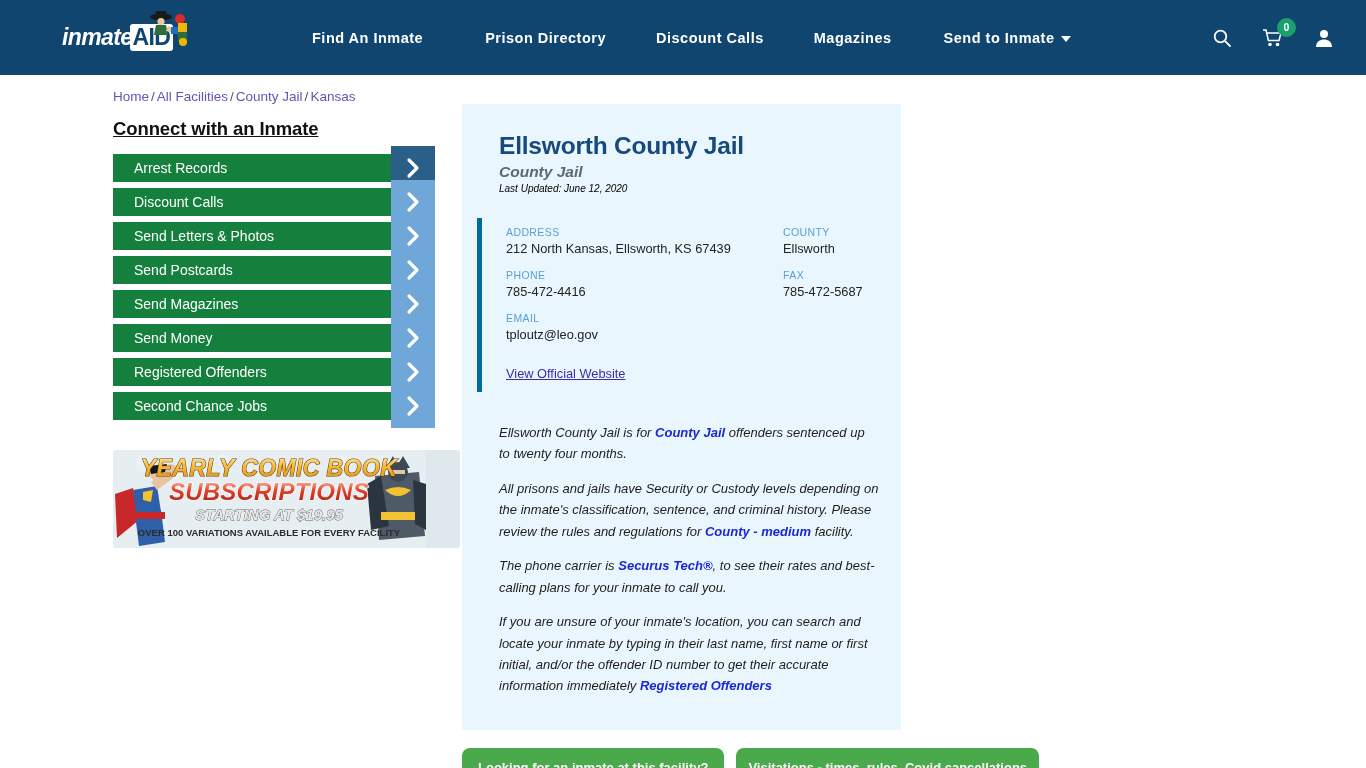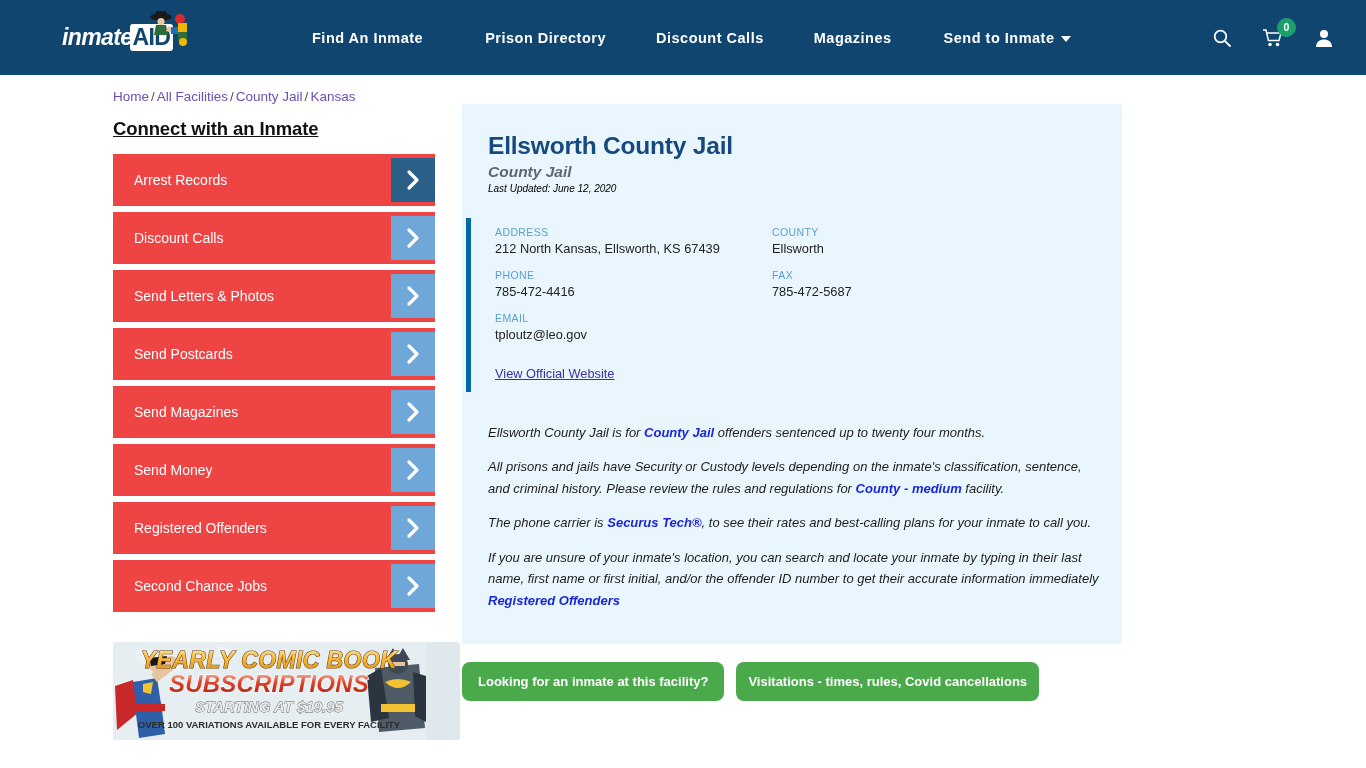--- a/index.html
+++ b/index.html
@@ -127,22 +127,22 @@
   .sidebar { width: 322px; flex: 0 0 322px; }
   .side-title {
     font-size: 18.5px;
     font-weight: bold;
     color: #111111;
     text-decoration: underline;
     margin: 14px 0 14px 0;
     letter-spacing: -0.1px;
   }
   .side-btn {
-    height: 52px;
-    background: #ef4444;
+    height: 28px;
+    background: #15803d;
     display: flex;
     align-items: center;
     margin-bottom: 6px;
     cursor: pointer;
     position: relative;
   }
   .side-btn .lbl {
     color: #ffffff;
     font-size: 14px;
     padding-left: 21px;
@@ -171,22 +171,22 @@
     overflow: hidden;
     position: relative;
     background: #dfe8ec;
     cursor: pointer;
   }
 
   
   .main { margin-left: 27px; width: 553px; }
   .card {
     background: #eaf6fd;
-    padding: 18px 0 20px 4px;
-    width: 660px;
+    padding: 18px 0 20px 15px;
+    width: 439px;
     min-height: 527px;
   }
   .card-head { padding: 10px 0 0 22px; }
   .facility-name {
     color: #16497e;
     font-size: 24.5px;
     font-weight: bold;
     letter-spacing: -0.2px;
     margin: 0 0 3px 0;
   }

